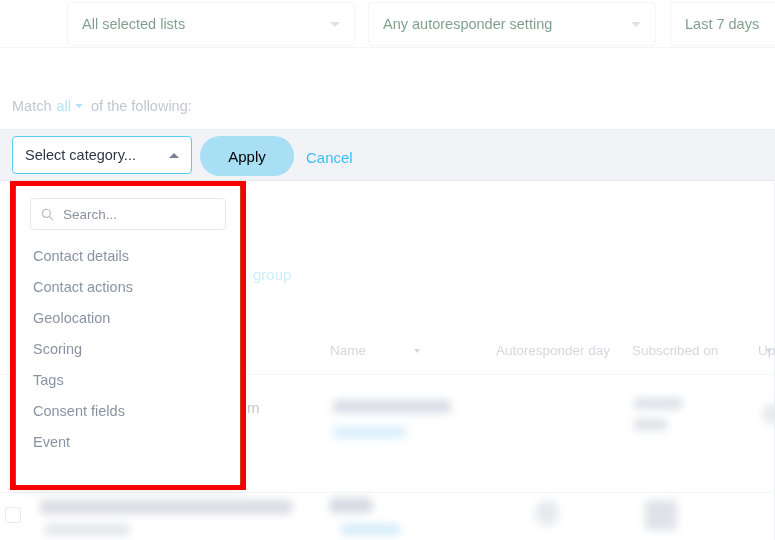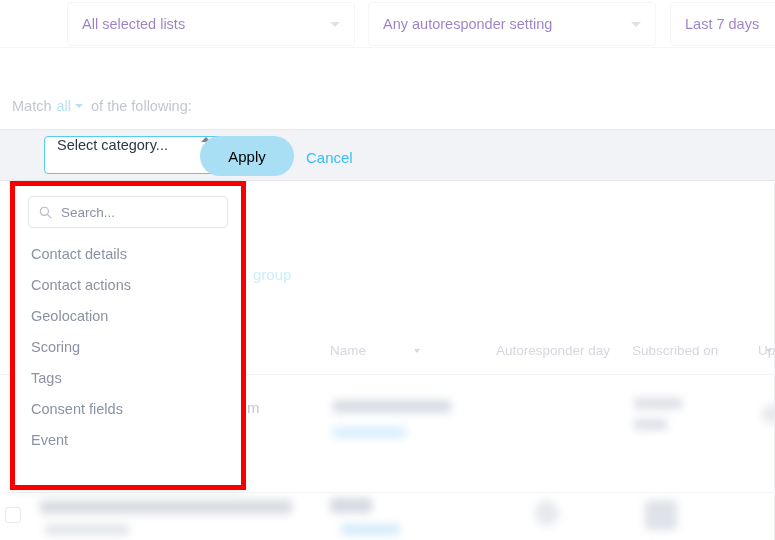--- a/index.html
+++ b/index.html
@@ -34,21 +34,21 @@
     border: 1px solid #eceef2;
     border-radius: 4px;
     background: #fff;
     display: flex;
     align-items: center;
     padding: 0 14px;
     opacity: 0.55;
   }
   .filter-select .label {
     font-size: 14.5px;
-    color: #4c1d95;
+    color: #14532d;
     white-space: nowrap;
     flex: 1;
   }
   .caret-down {
     width: 0; height: 0;
     border-left: 5px solid transparent;
     border-right: 5px solid transparent;
     border-top: 5px solid #c8ccd6;
     margin-left: 10px;
     flex-shrink: 0;
@@ -94,23 +94,23 @@
   }
 
   .category-btn {
     position: absolute;
     top: 136px; left: 12px;
     width: 180px; height: 38px;
     background: #ffffff;
     border: 1px solid #55cdf0;
     border-radius: 4px;
     display: flex;
+    align-items: center;
     padding: 0 12px;
     cursor: pointer;
-    margin-left: 32px;
   }
   .category-btn .label {
     font-size: 14.5px;
     color: #2d3748;
     flex: 1;
   }
   .caret-up {
     width: 0; height: 0;
     border-left: 5px solid transparent;
     border-right: 5px solid transparent;
@@ -139,21 +139,21 @@
     cursor: pointer;
   }
 
   
   .dropdown-panel {
     position: absolute;
     top: 183px; left: 13px;
     width: 230px;
     height: 305px;
     background: #ffffff;
-    border: 1px solid #c2410c;
+    border: 3px solid #c2410c;
     border-radius: 3px;
     box-shadow: 0 3px 10px rgba(40,50,70,0.10);
     z-index: 10;
     padding: 12px 0 10px 0;
   }
 
   .dd-search {
     margin: 0 14px 10px 14px;
     height: 32px;
     border: 1px solid #e4e6ea;

